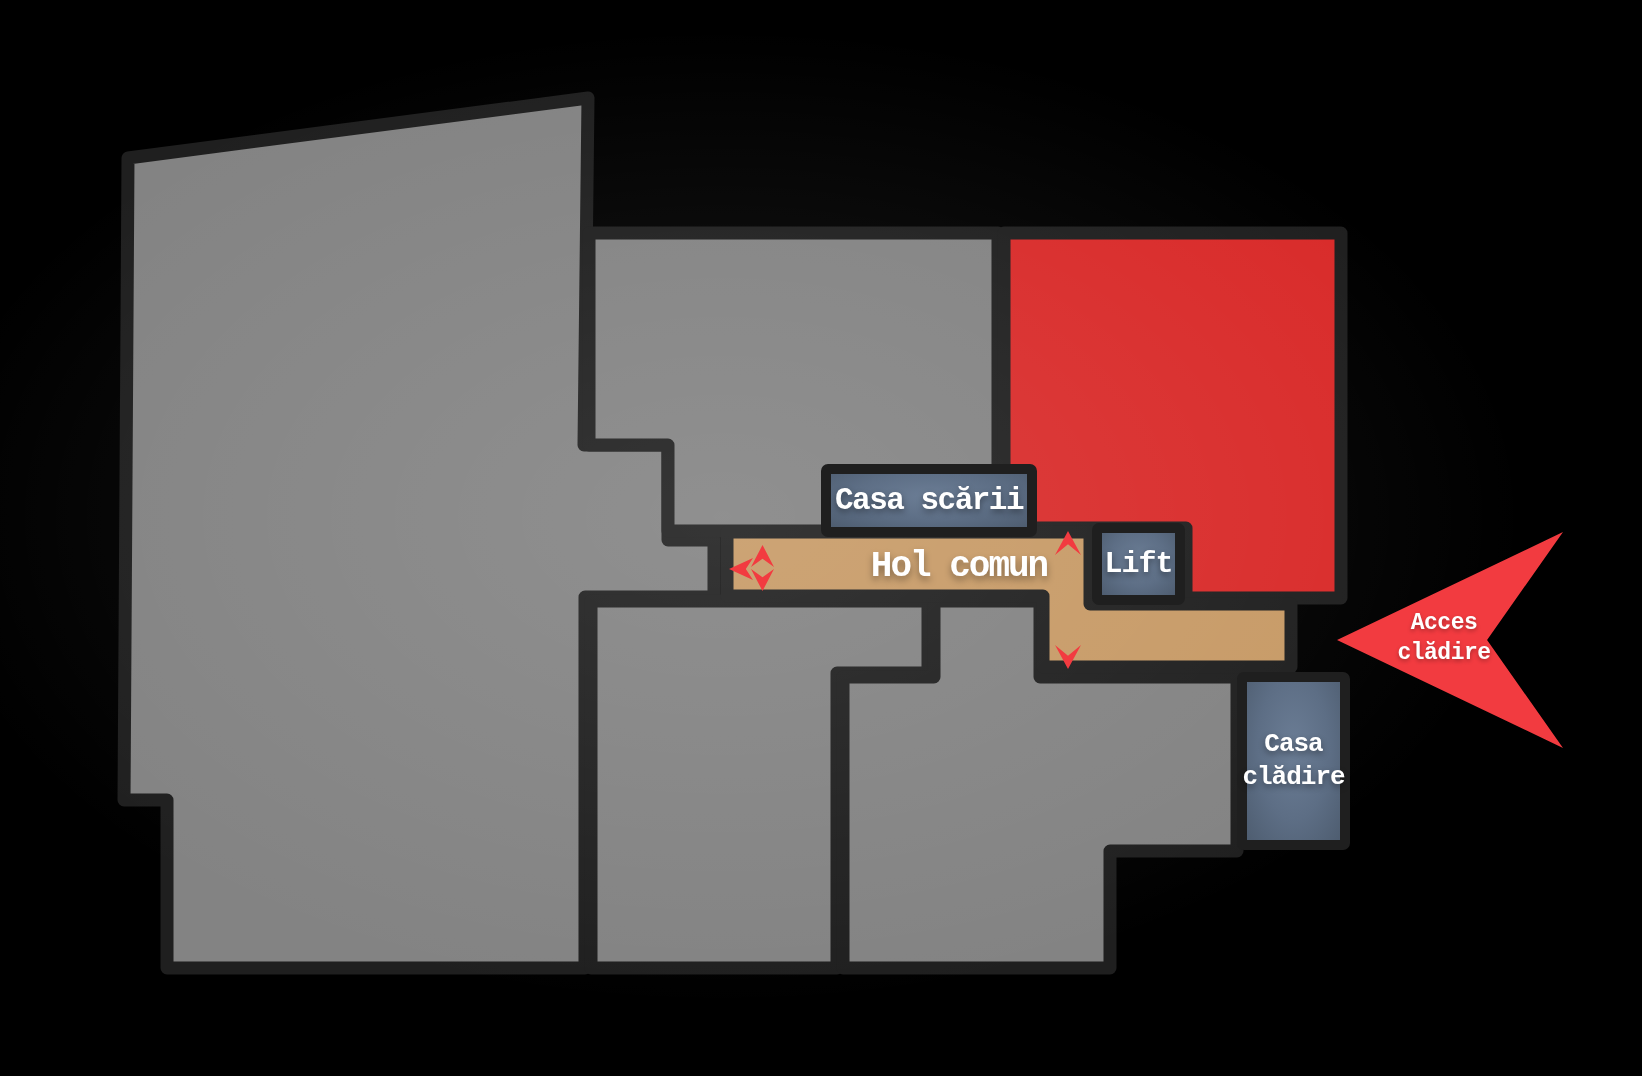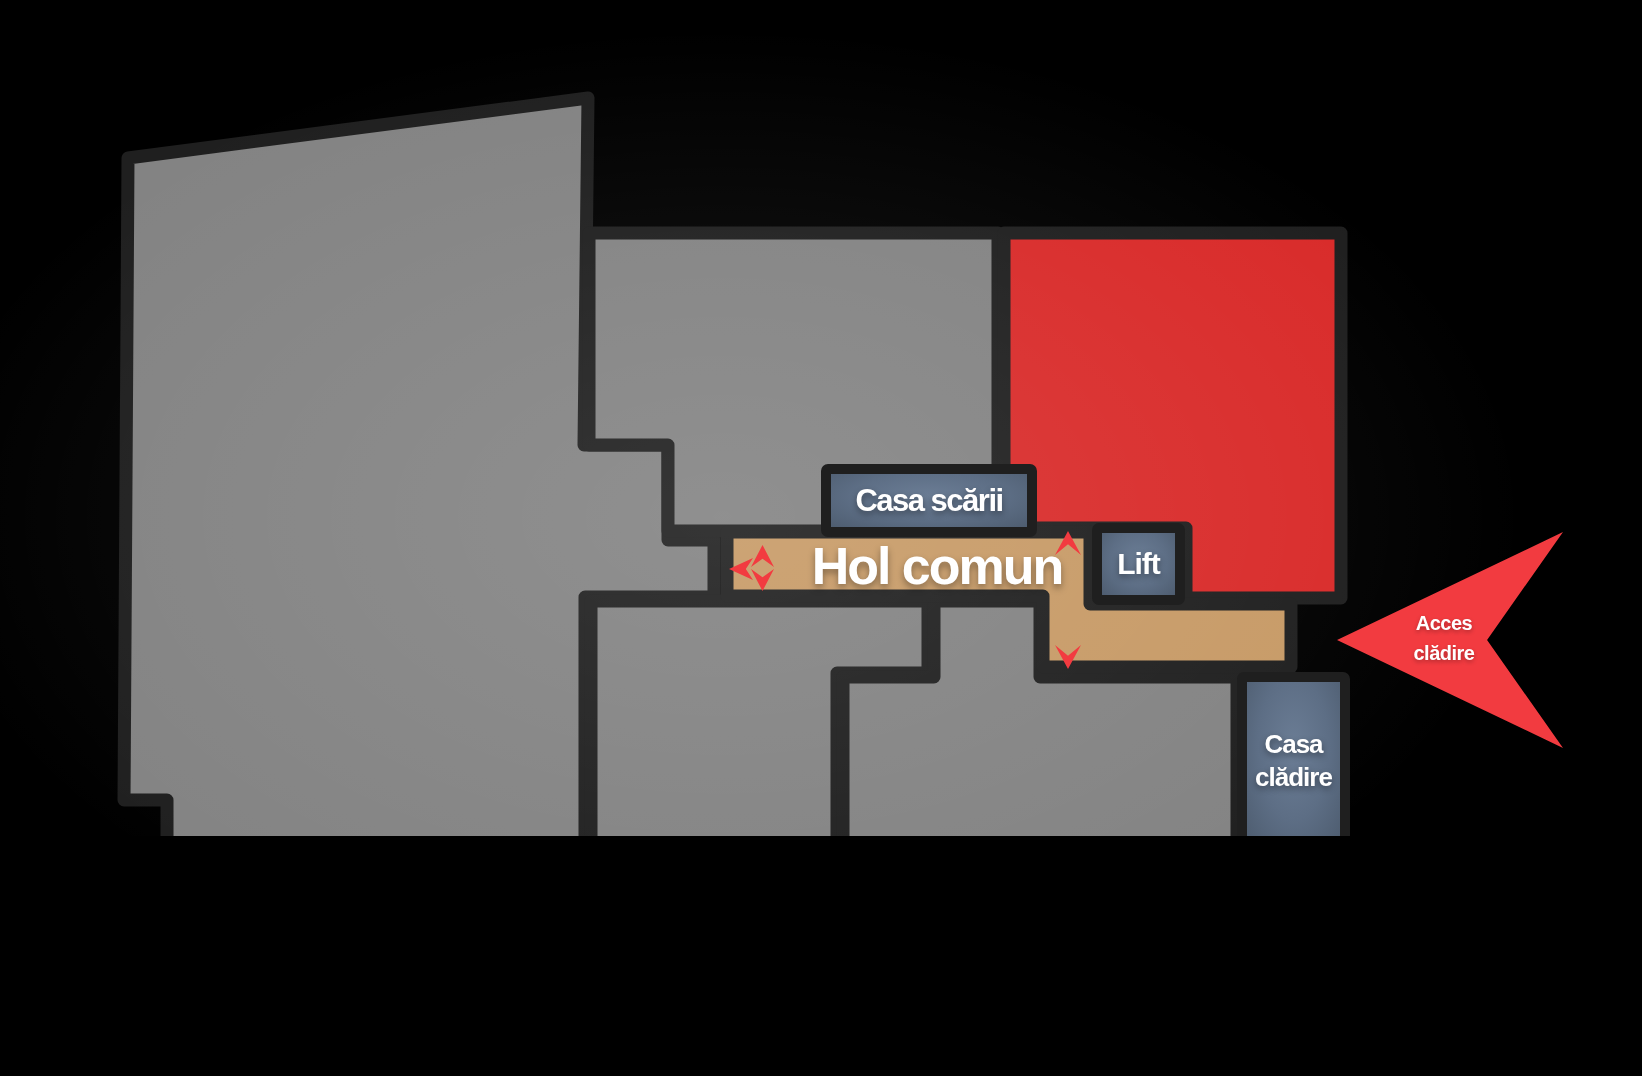--- a/index.html
+++ b/index.html
@@ -1,21 +1,21 @@
 <!DOCTYPE html>
 <html style="--background: #000000; --wall: #1f1f1f; --room-gray: #838383; --room-red: #d92b2a; --hallway-tan: #c79a66; --staircase-slate: #5d6e85; --arrow-red: #f23b40; --text-white: #ffffff;"><head>
 <meta charset="utf-8">
 <style>
   html,body{margin:0;padding:0;background:#000;}
   .stage{
     position:relative;
-    width:1642px;height:836px;
+    width:1642px;height:1076px;
     background:var(--background,#000);
     overflow:hidden;
-    font-family:Liberation Sans, sans-serif;
+    font-family:Liberation Mono, monospace;
   }
   .plan-svg{position:absolute;left:0;top:0;}
   .room{stroke:var(--wall,#1f1f1f);stroke-width:13;stroke-linejoin:round;}
   .room-gray{fill:var(--room-gray,#838383);}
   .room-red{fill:var(--room-red,#d92b2a);}
   .room-tan{fill:var(--hallway-tan,#c79a66);}
   
   .light{
     position:absolute;left:0;top:0;width:1642px;height:1076px;
     background:radial-gradient(ellipse at 44% 48%, rgba(255,255,255,.10), rgba(255,255,255,0) 62%);
@@ -28,43 +28,43 @@
     background:radial-gradient(ellipse at 50% 42%, #6b7d95 0%, var(--staircase-slate,#5d6e85) 55%, #4e5d70 100%);
     display:flex;align-items:center;justify-content:center;
     color:var(--text-white,#fff);font-weight:bold;
     text-shadow:0 3px 6px rgba(0,0,0,.38);
   }
   .label-box .stack{display:flex;flex-direction:column;align-items:center;line-height:1.28;}
   .staircase-top{left:821px;top:464px;width:216px;height:73px;font-size:31px;letter-spacing:-1.5px;}
   .lift-box{left:1092px;top:523px;width:93px;height:82px;font-size:30px;letter-spacing:-1px;}
   .staircase-bottom{left:1237px;top:672px;width:113px;height:178px;font-size:26px;letter-spacing:-1px;}
   .hol-comun{
-    position:absolute;left:776px;top:534px;width:322px;height:64px;
+    position:absolute;left:798px;top:534px;width:322px;height:64px;
     display:flex;align-items:center;justify-content:center;
-    color:var(--text-white,#fff);font-weight:bold;font-size:52px;letter-spacing:-2px;
+    color:var(--text-white,#fff);font-weight:bold;font-size:36px;letter-spacing:-2px;
     text-shadow:0 4px 7px rgba(0,0,0,.35);
     white-space:nowrap;
   }
   .arrow{position:absolute;background:var(--arrow-red,#f23b40);}
   .dart-left{left:729px;top:558px;width:24px;height:22px;
     clip-path:polygon(0% 50%,100% 0%,70% 50%,100% 100%);}
   .dart-up-sm{left:751px;top:545px;width:23px;height:22px;
     clip-path:polygon(50% 0%,100% 100%,50% 62%,0% 100%);}
   .dart-down-sm{left:751px;top:569px;width:23px;height:22px;
     clip-path:polygon(50% 100%,0% 0%,50% 38%,100% 0%);}
   .chev-up{left:1055px;top:531px;width:26px;height:24px;
     clip-path:polygon(50% 0%,100% 100%,50% 55%,0% 100%);}
   .chev-down{left:1055px;top:645px;width:26px;height:24px;
     clip-path:polygon(50% 100%,0% 0%,50% 45%,100% 0%);}
   .access-arrow{left:1337px;top:532px;width:226px;height:216px;
     clip-path:polygon(0% 50%,100% 0%,66.4% 50%,100% 100%);}
   .access-text{
     position:absolute;left:1378px;top:608px;width:132px;
     display:flex;flex-direction:column;align-items:center;line-height:30px;
-    color:var(--text-white,#fff);font-weight:bold;font-size:20px;letter-spacing:-0.5px;
+    color:var(--text-white,#fff);font-weight:bold;font-size:23px;letter-spacing:-0.5px;
     text-shadow:0 2px 4px rgba(0,0,0,.3);
   }
 </style>
 </head>
 <body>
 
 <div class="stage">
 
   <svg class="plan-svg" width="1642" height="1076" viewBox="0 0 1642 1076">
 

